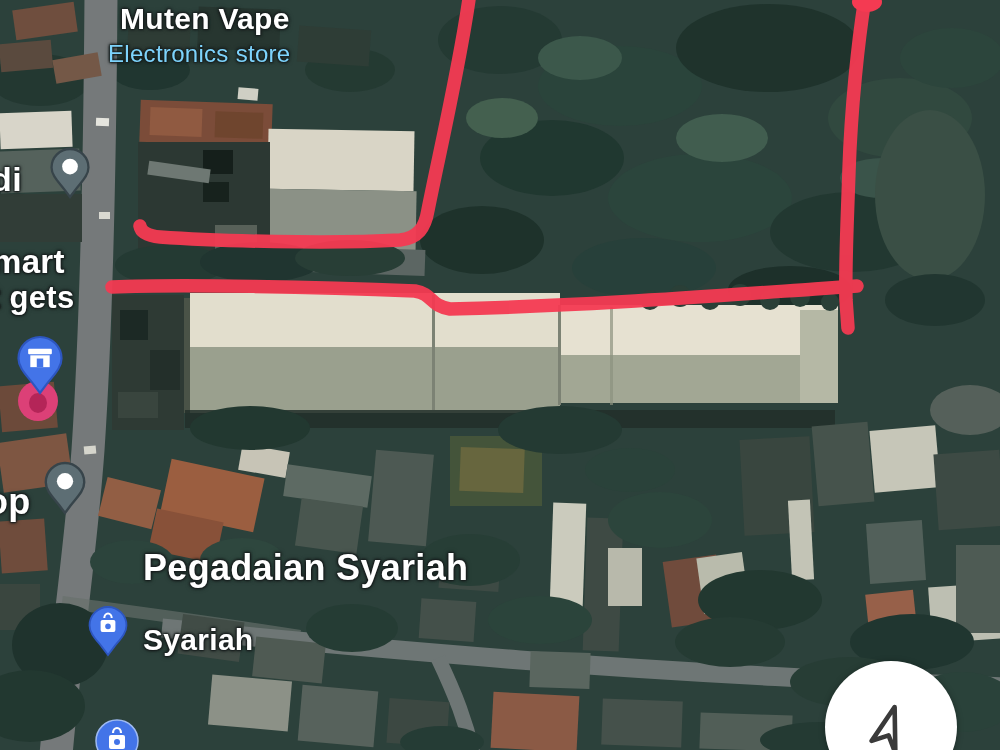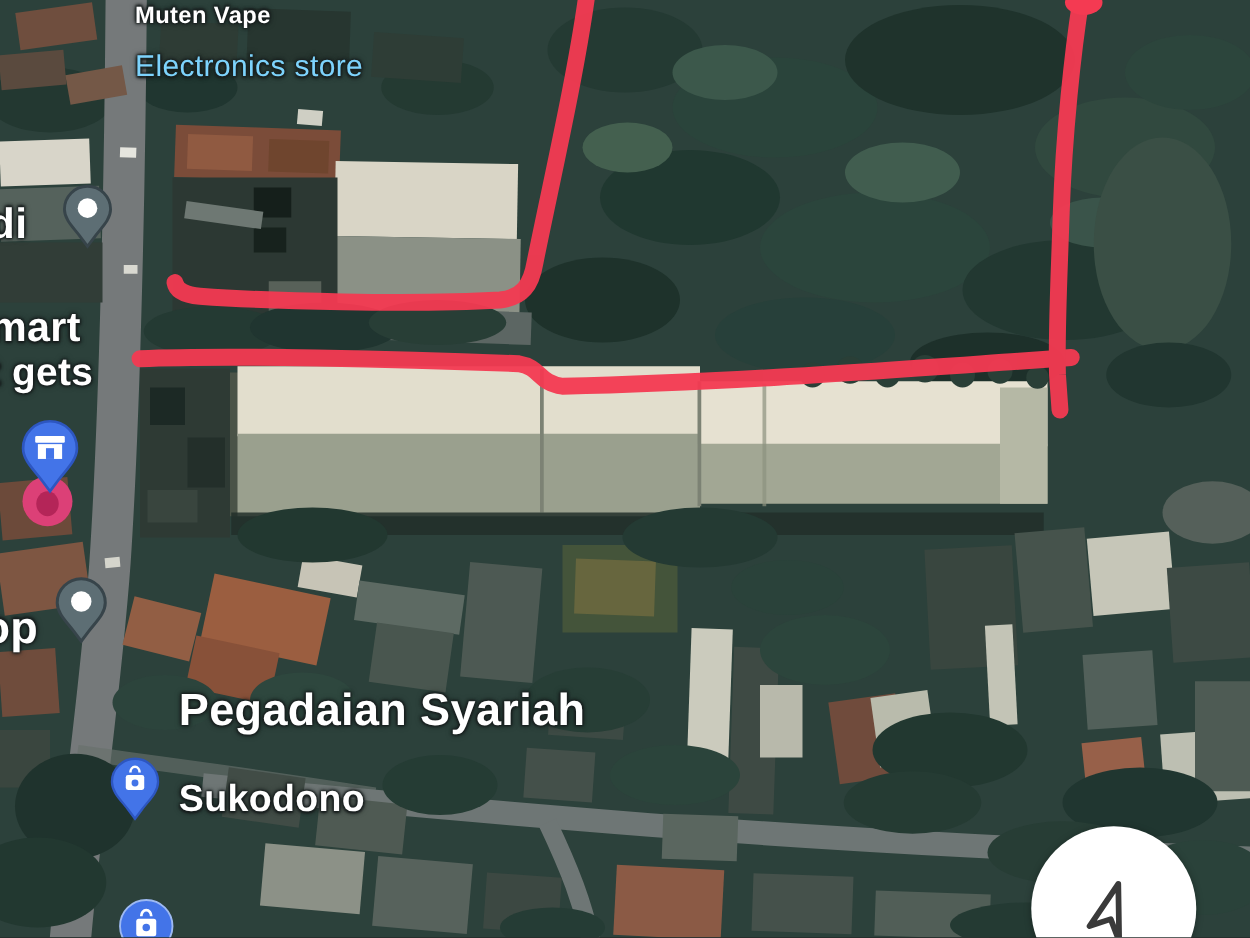--- a/index.html
+++ b/index.html
@@ -186,30 +186,30 @@
 
   <svg id="annotation" viewBox="0 0 1000 750" width="1000" height="750">
     <g fill="none" stroke-width="13.5" stroke-linecap="round" opacity=".95">
       <path d="M470,-8 C461,60 440,150 428,210 C425,228 418,238 400,240 C330,244 215,241 160,237 C148,236 141,232 140,226" stroke="#f43a52"></path>
       <path d="M112,287 C180,284 320,287 415,291 C433,294 430,306 450,309 C580,306 700,297 815,289 L857,286" stroke="#f43a52"></path>
       <path d="M866,-8 C858,40 851,110 849,170 C847,230 845,265 846,300 L848,328" stroke="#f43a52"></path>
     </g>
     <ellipse cx="867" cy="2" rx="15" ry="10" fill="#f43a52"></ellipse>
   </svg>
 
-  <div class="poi-label" style="left:108px;top:2px;font-size:19px;">Muten Vape</div>
+  <div class="poi-label" style="left:120px;top:2px;font-size:30px;">Muten Vape</div>
   <div class="poi-label sub" style="left:108px;top:40px;font-size:24px;">Electronics store</div>
 
   <div class="poi-label" style="left:-30px;top:160px;font-size:34px;">ndi</div>
   <div class="poi-label" style="left:-8px;top:243px;font-size:33px;">mart</div>
   <div class="poi-label" style="left:-10px;top:280px;font-size:31px;">t gets</div>
   <div class="poi-label" style="left:-14px;top:481px;font-size:36px;">op</div>
 
   <div class="poi-label" style="left:143px;top:547px;font-size:36px;">Pegadaian Syariah</div>
-  <div class="poi-label" style="left:143px;top:623px;font-size:30px;">Sukodono</div>
+  <div class="poi-label" style="left:143px;top:623px;font-size:30px;">Syariah</div>
 
   <svg class="pin" style="left:46px;top:142px;" width="48" height="62" viewBox="-26 -26 52 64">
     <path stroke="#37444a" stroke-width="2.5" d="M0,-20 C11,-20 20,-11 20,0 C20,9 12,16 6,24 L0,32 L-6,24 C-12,16 -20,9 -20,0 C-20,-11 -11,-20 0,-20 Z" fill="#5d6e74"></path>
     <circle cx="0" cy="-1" r="8.5" fill="#fff"></circle>
   </svg>
 
   <svg class="pin" style="left:16px;top:380px;" width="44" height="42" viewBox="0 0 44 42">
     <ellipse cx="22" cy="21" rx="20" ry="20" fill="#dc4077"></ellipse>
     <ellipse cx="22" cy="23" rx="9" ry="10" fill="#b42558"></ellipse>
   </svg>

